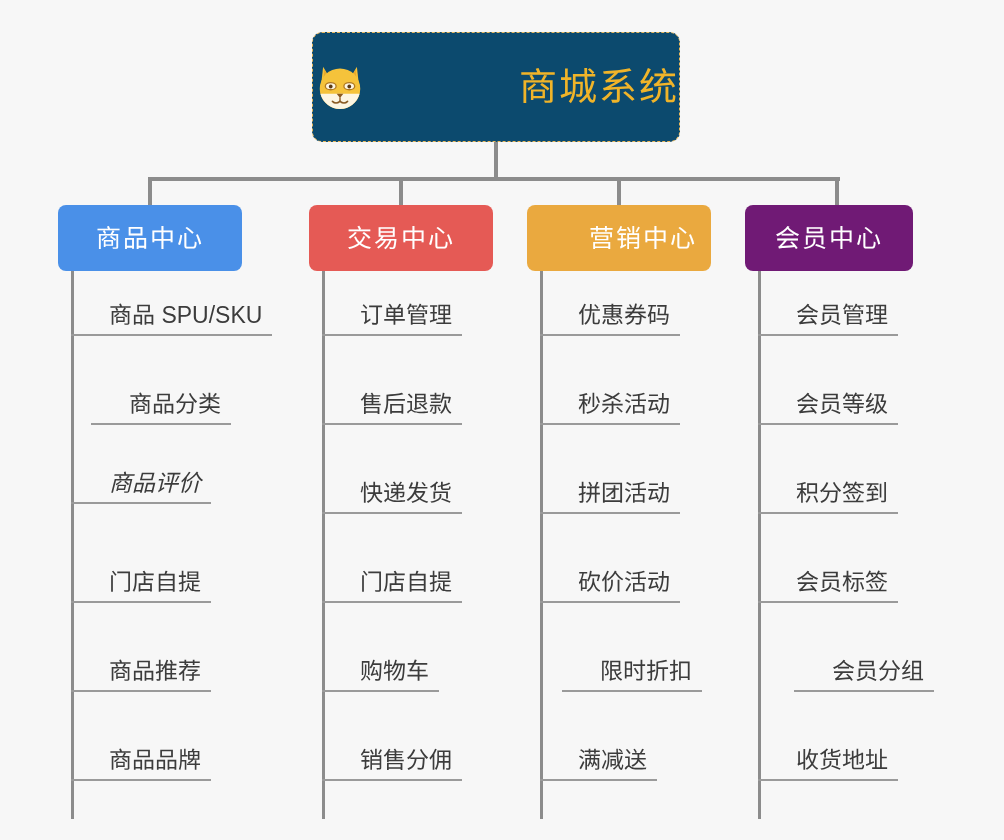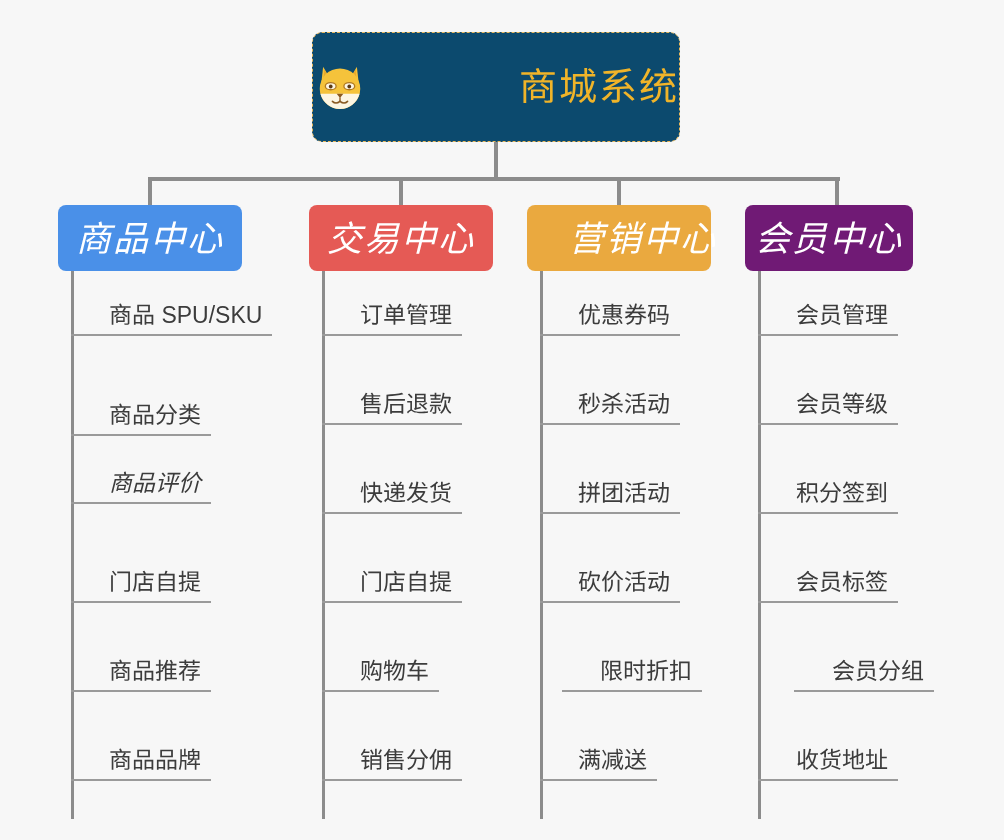--- a/index.html
+++ b/index.html
@@ -81,26 +81,25 @@
     position: absolute;
     top: 205px;
     height: 66px;
     box-sizing: border-box;
     border-radius: 8px;
     display: flex;
     align-items: center;
     justify-content: center;
   }
   .category-label {
-    font-size: 35px;
+    font-size: 25px;
     color: #ffffff;
     letter-spacing: 2px;
     white-space: nowrap;
     line-height: 1;
-    font-style: italic;
   }
 
   
   .leaf-column {
     position: absolute;
     top: 271px;
   }
   .leaf-trunk {
     position: absolute;
     left: 0;
@@ -160,21 +159,21 @@
   <div id="branches-layer">
       <div class="conn conn-drop" style="left: 148px;"></div>
       <div class="category" style="left: 58px; width: 184px; background: rgb(74, 144, 232);">
         <span class="category-label">商品中心</span>
       </div>
       <div class="leaf-column" style="left: 71px;">
         <div class="leaf-trunk" style="height: 548px;"></div>
         <div class="leaf-item" style="top: 0px;">
           <span class="leaf-label">商品 SPU/SKU</span>
         </div>
-        <div class="leaf-item" style="top: 100px;">
+        <div class="leaf-item" style="top: 89px; margin-left: 20px;">
           <span class="leaf-label">商品分类</span>
         </div>
         <div class="leaf-item" style="top: 168px; font-style: italic;">
           <span class="leaf-label">商品评价</span>
         </div>
         <div class="leaf-item" style="top: 267px;">
           <span class="leaf-label">门店自提</span>
         </div>
         <div class="leaf-item" style="top: 356px;">
           <span class="leaf-label">商品推荐</span>

